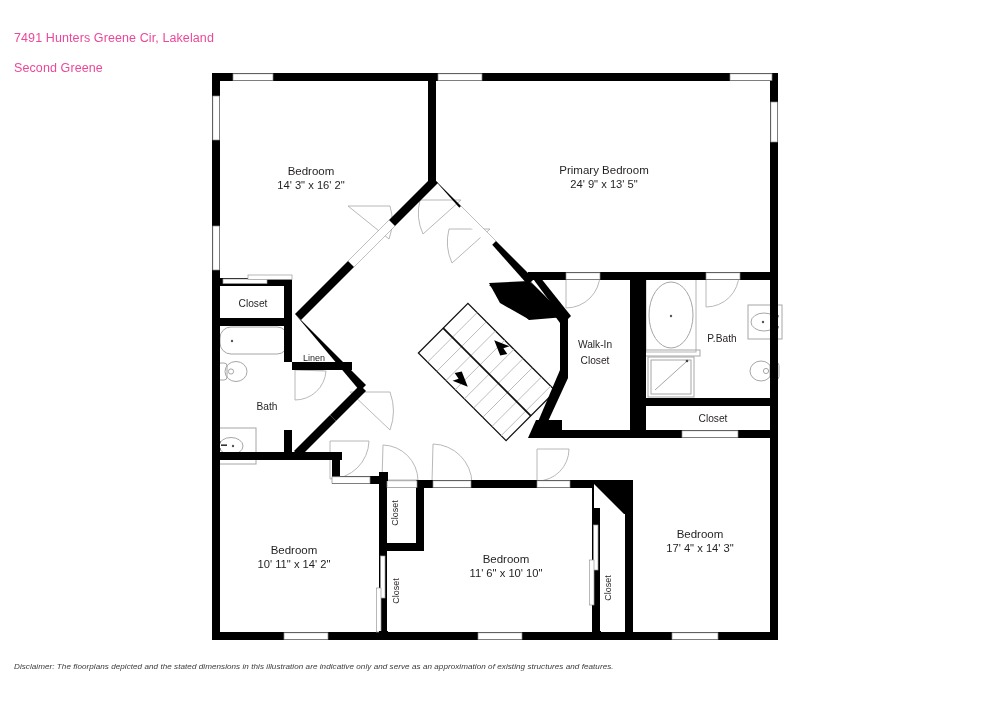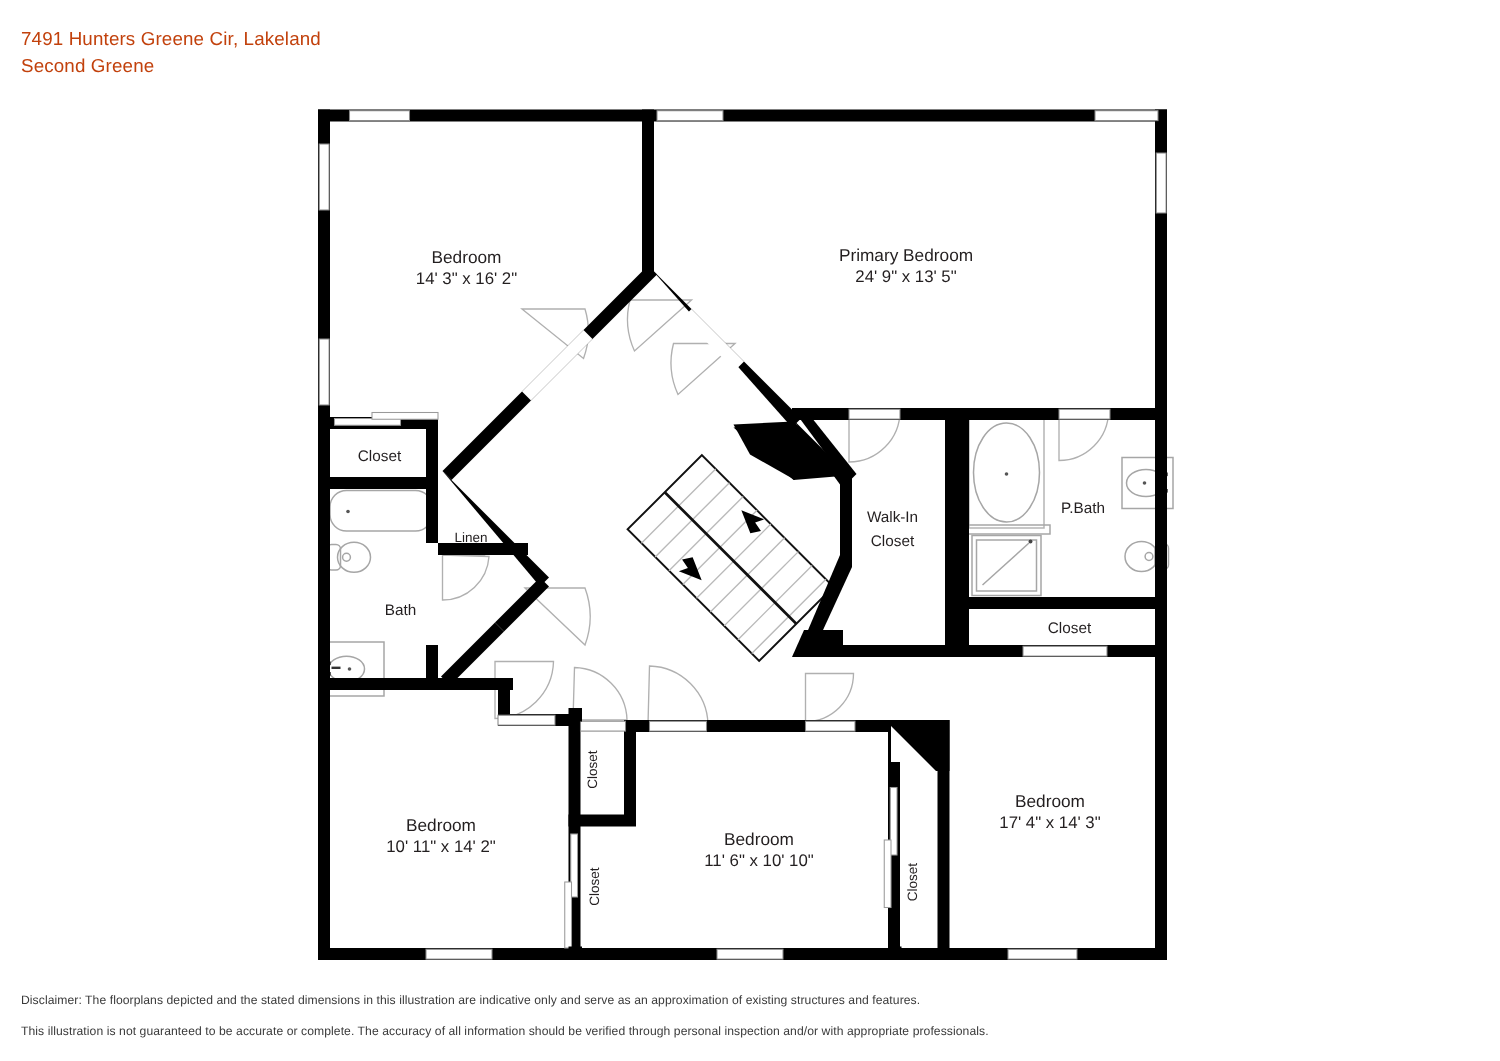--- a/index.html
+++ b/index.html
@@ -16,35 +16,37 @@
     overflow: hidden;
   }
   #header {
     position: absolute;
     left: 14px;
     top: 17px;
     line-height: 18px;
   }
   #header .line {
     font-size: 12.5px;
-    color: #c2410c;
+    color: #ec4899;
     letter-spacing: 0.1px;
+    margin-top: 12px;
   }
   #plan-wrap {
     position: absolute;
     left: 0;
     top: 0;
     width: 1000px;
     height: 619px;
   }
   #footer {
     position: absolute;
     left: 14px;
     top: 661px;
     width: 900px;
+    font-style: italic;
   }
   #footer .dline {
     font-size: 8.1px;
     color: #3a3a3a;
     line-height: 11px;
     margin-bottom: 10px;
     letter-spacing: 0.05px;
   }
   svg { display: block; }
   .rmlabel {
@@ -343,14 +345,13 @@
     <text class="tinylabel" x="398" y="513" transform="rotate(-90 398 513)">Closet</text>
     <text class="tinylabel" x="399" y="591" transform="rotate(-90 399 591)">Closet</text>
     <text class="tinylabel" x="611" y="588" transform="rotate(-90 611 588)">Closet</text>
   </g>
 
 </svg>
 </div>
 
 <div id="footer">
   <div class="dline">Disclaimer: The floorplans depicted and the stated dimensions in this illustration are indicative only and serve as an approximation of existing structures and features.</div>
-  <div class="dline">This illustration is not guaranteed to be accurate or complete. The accuracy of all information should be verified through personal inspection and/or with appropriate professionals.</div>
 </div>
 
 </body></html>

